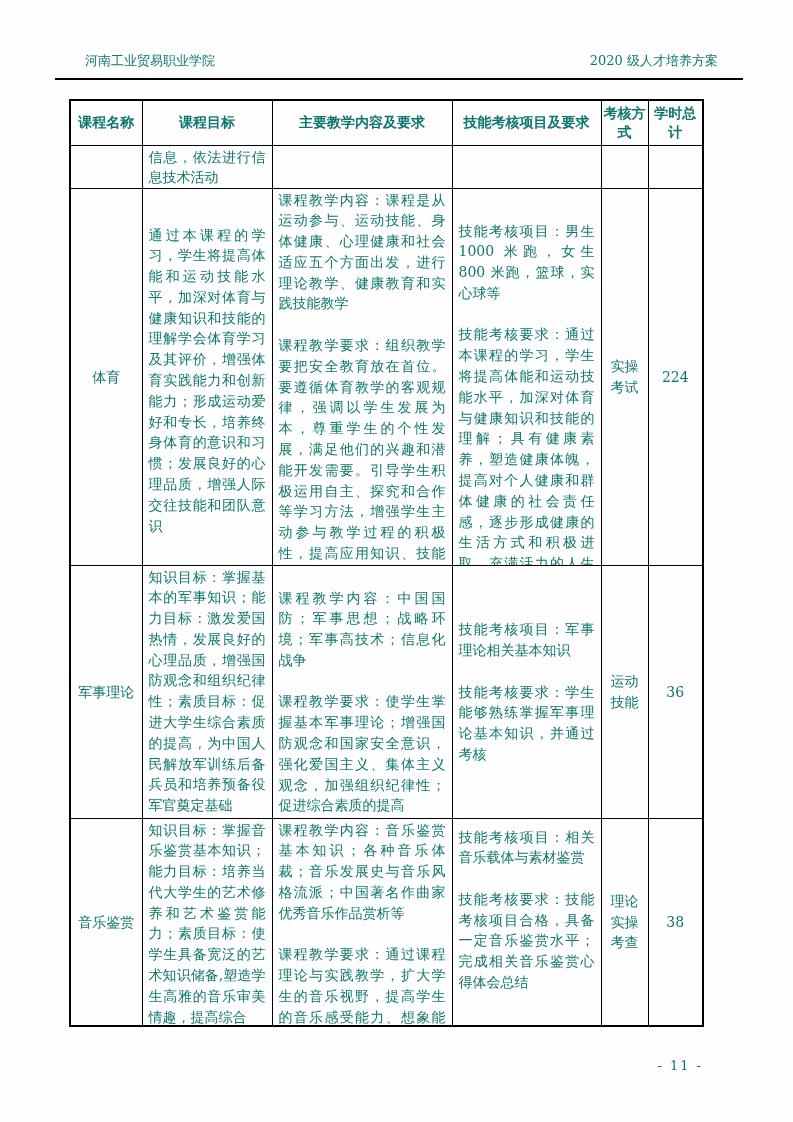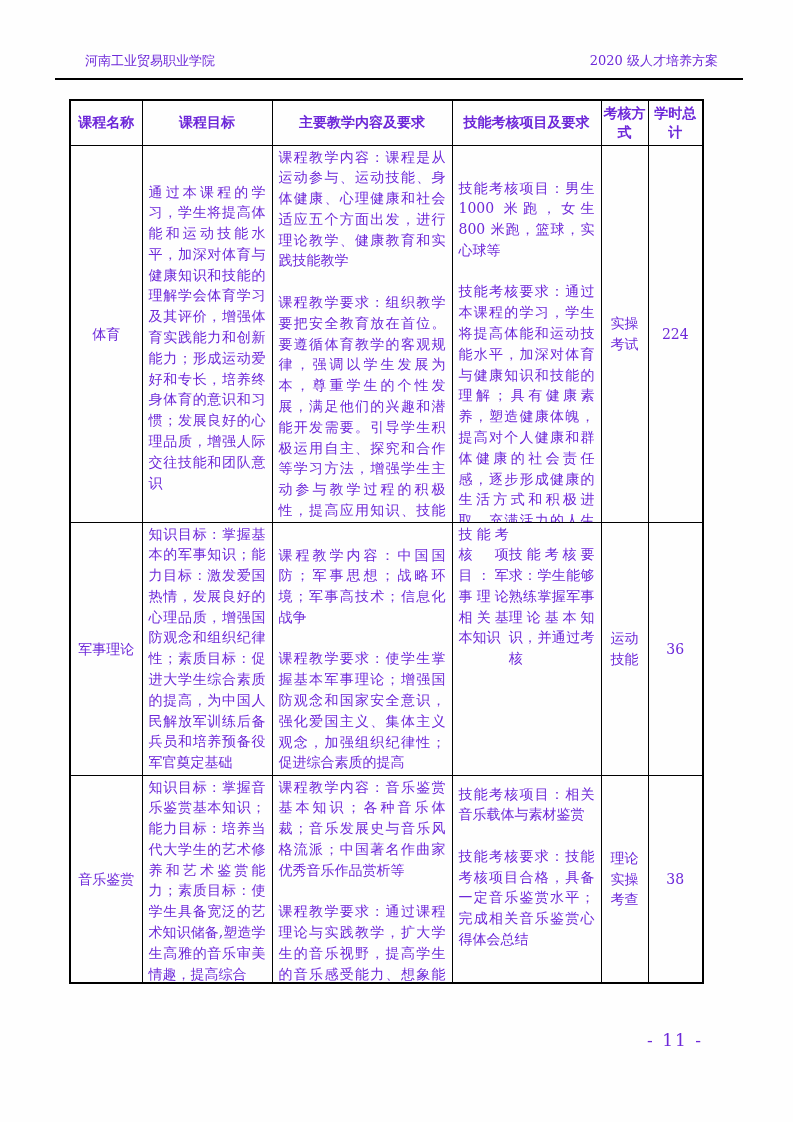--- a/index.html
+++ b/index.html
@@ -2,21 +2,21 @@
 <html><head>
 <meta charset="utf-8">
 <style>
   * { margin:0; padding:0; box-sizing:border-box; }
   html,body { background:#ffffff; }
   .page {
     position:relative;
     width:793px; height:1122px;
     background:#fefefe;
     font-family:"DejaVu Serif", serif;
-    color:#6d28d9;
+    color:#0f766e;
     overflow:hidden;
   }
   .page-header {
     position:absolute; left:85px; right:75px; top:52px;
     display:flex; justify-content:space-between;
     font-size:13px; line-height:18px;
   }
   .header-rule {
     position:absolute; left:55px; right:50px; top:78px;
     border-bottom:2px solid #000;
@@ -55,26 +55,26 @@
   .pt36 { padding-top:36px; }
   .jt { text-align:justify; text-justify:inter-ideograph; }
   .cw p { margin:0; }
   .cw p + p { margin-top:20.8px; }
   .center {
     display:flex; flex-direction:column;
     justify-content:center; align-items:center;
     text-align:center;
   }
   .vcenter {
-    display:flex; flex-direction:row;
+    display:flex; flex-direction:column;
     justify-content:center;
   }
   .page-number {
-    position:absolute; top:1030px; right:90px;
-    font-size:17px; letter-spacing:2px;
+    position:absolute; top:1058px; right:90px;
+    font-size:13px; letter-spacing:2px;
   }
 </style>
 </head>
 <body>
 
 <div class="page">
 
   <div class="page-header">
     <span>河南工业贸易职业学院</span>
     <span>2020 级人才培养方案</span>
@@ -95,20 +95,42 @@
         <th>课程名称</th>
         <th>课程目标</th>
         <th>主要教学内容及要求</th>
         <th>技能考核项目及要求</th>
         <th>考核方式</th>
         <th>学时总计</th>
       </tr>
     </thead>
     <tbody>
 
+      <tr>
+        <td>
+            <div class="cw h42 center"></div>
+          </td>
+        <td>
+          <div class="cw h42 jt">
+              <p>信息，依法进行信息技术活动</p>
+            </div>
+        </td>
+        <td>
+            <div class="cw h42"></div>
+          </td>
+        <td>
+            <div class="cw h42"></div>
+          </td>
+        <td>
+            <div class="cw h42 center"></div>
+          </td>
+        <td>
+            <div class="cw h42 center"></div>
+          </td>
+      </tr>
 
       <tr>
         <td>
           <div class="cw h376 center">
               <span>体育</span>
             </div>
         </td>
         <td>
           <div class="cw h376 jt pt36">
               <p>通过本课程的学习，学生将提高体能和运动技能水平，加深对体育与健康知识和技能的理解学会体育学习及其评价，增强体育实践能力和创新能力；形成运动爱好和专长，培养终身体育的意识和习惯；发展良好的心理品质，增强人际交往技能和团队意识</p>

